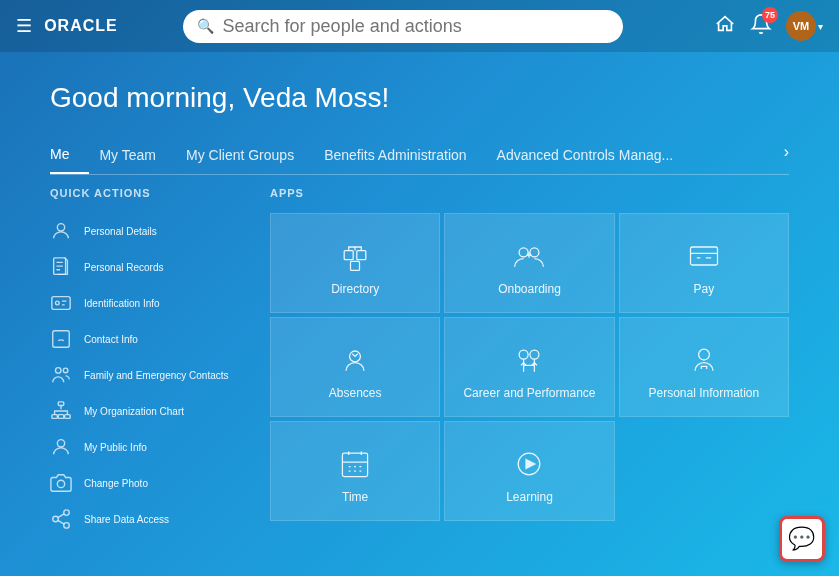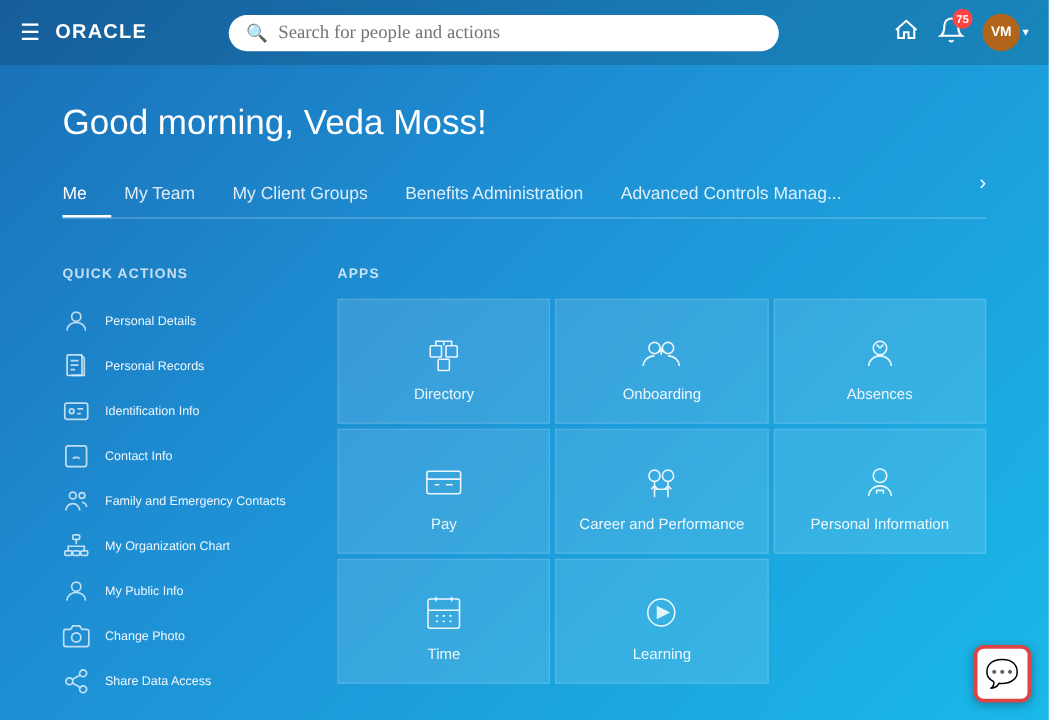--- a/index.html
+++ b/index.html
@@ -40,24 +40,23 @@
       align-items: center;
       background: white;
       border-radius: 20px;
       padding: 6px 14px;
       margin: 0 auto;
     }
     .search-bar input {
       border: none;
       outline: none;
       width: 100%;
-      font-size: 15px;
+      font-size: 18px;
       color: #555;
       background: transparent;
-      font-family: Liberation Serif, serif;
     }
     .search-icon-svg {
       color: #aaa;
       margin-right: 8px;
       font-size: 14px;
     }
     .header-actions {
       display: flex;
       align-items: center;
       gap: 14px;
@@ -106,23 +105,23 @@
     .greeting {
       font-size: 28px;
       font-weight: 300;
       margin-bottom: 24px;
       color: white;
     }
 
     
     .tabs {
       display: flex;
-      align-items: flex-start;
+      align-items: center;
       border-bottom: 1px solid rgba(255,255,255,0.3);
-      margin-bottom: 38px;
+      margin-bottom: 12px;
     }
     .tab {
       padding: 8px 20px 10px 0;
       font-size: 14px;
       cursor: pointer;
       color: rgba(255,255,255,0.85);
       margin-right: 10px;
       white-space: nowrap;
     }
     .tab.active {
@@ -412,33 +411,33 @@
             <path d="M4 32c0-5 4.5-9 10-9"></path>
             <path d="M26 23c5.5 0 10 4 10 9"></path>
             <path d="M20 16v6M17 19h6"></path>
           </svg>
           <span class="app-tile-label">Onboarding</span>
         </div>
 
 
         <div class="app-tile">
           <svg class="app-icon-svg" viewBox="0 0 40 40">
+            <rect x="5" y="10" width="30" height="20" rx="2"></rect>
+            <path d="M5 17h30M12 22h4M22 22h6"></path>
+          </svg>
+          <span class="app-tile-label">Pay</span>
+        </div>
+
+        <div class="app-tile">
+          <svg class="app-icon-svg" viewBox="0 0 40 40">
             <circle cx="20" cy="16" r="6"></circle>
             <path d="M10 32c0-5 4.5-9 10-9s10 4 10 9"></path>
             <path d="M17 13l3 3 3-3"></path>
           </svg>
           <span class="app-tile-label">Absences</span>
-        </div>
-
-        <div class="app-tile">
-          <svg class="app-icon-svg" viewBox="0 0 40 40">
-            <rect x="5" y="10" width="30" height="20" rx="2"></rect>
-            <path d="M5 17h30M12 22h4M22 22h6"></path>
-          </svg>
-          <span class="app-tile-label">Pay</span>
         </div>
 
         <div class="app-tile">
           <svg class="app-icon-svg" viewBox="0 0 40 40">
             <circle cx="14" cy="14" r="5"></circle>
             <circle cx="26" cy="14" r="5"></circle>
             <path d="M14 19v14M26 19v14M14 26h12"></path>
             <path d="M11 26l3-3 3 3"></path>
             <path d="M23 26l3-3 3 3"></path>
           </svg>

